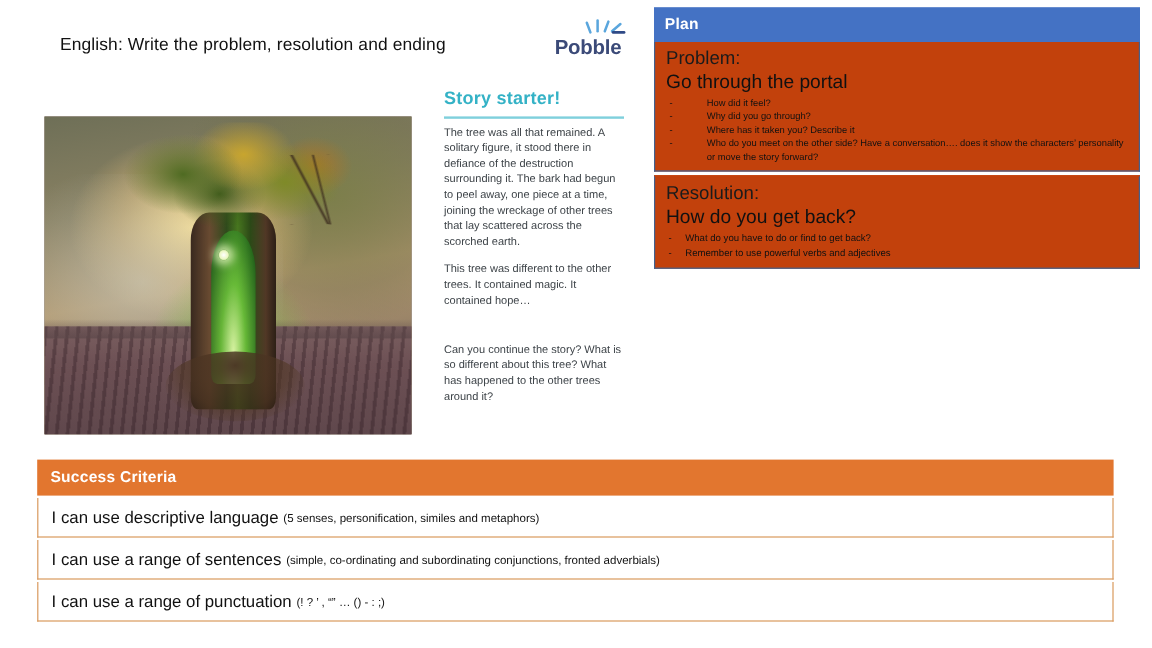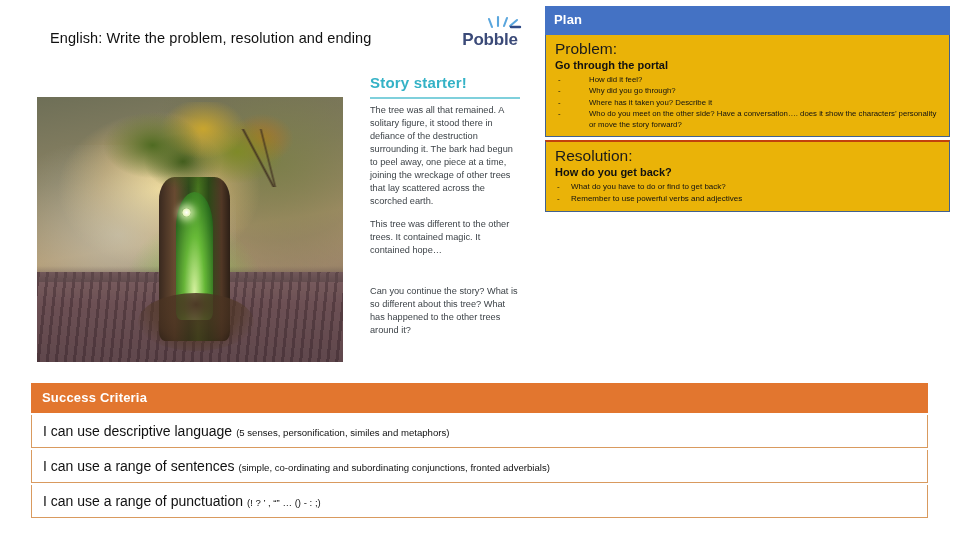--- a/index.html
+++ b/index.html
@@ -223,35 +223,35 @@
     font-size: 13px;
     font-weight: bold;
     padding: 6px 0 6px 9px;
     letter-spacing: .2px;
     box-sizing: border-box;
     height: 29px;
   }
   .plan-box {
     border: 1px solid #41618f;
     border-top: none;
-    background: #eab308;
+    background: #c2410c;
     box-sizing: border-box;
     padding: 5px 9px 6px 9px;
   }
   .plan-box + .plan-box { border-top: 2px solid #c2410c; margin-top: 3px; }
   .plan-h {
     font-size: 15.5px;
     line-height: 1.15;
     color: #1b1b1b;
     margin: 0 0 1px 0;
     font-weight: normal;
   }
   .plan-sub {
-    font-size: 11px;
-    font-weight: bold;
+    font-size: 16px;
+    font-weight: normal;
     color: #111111;
     margin: 0 0 2px 0;
     line-height: 1.2;
   }
   .plan-list { margin: 0; padding: 0; list-style: none; }
   .plan-list li {
     font-size: 7.8px;
     line-height: 1.45;
     color: #111111;
     position: relative;

